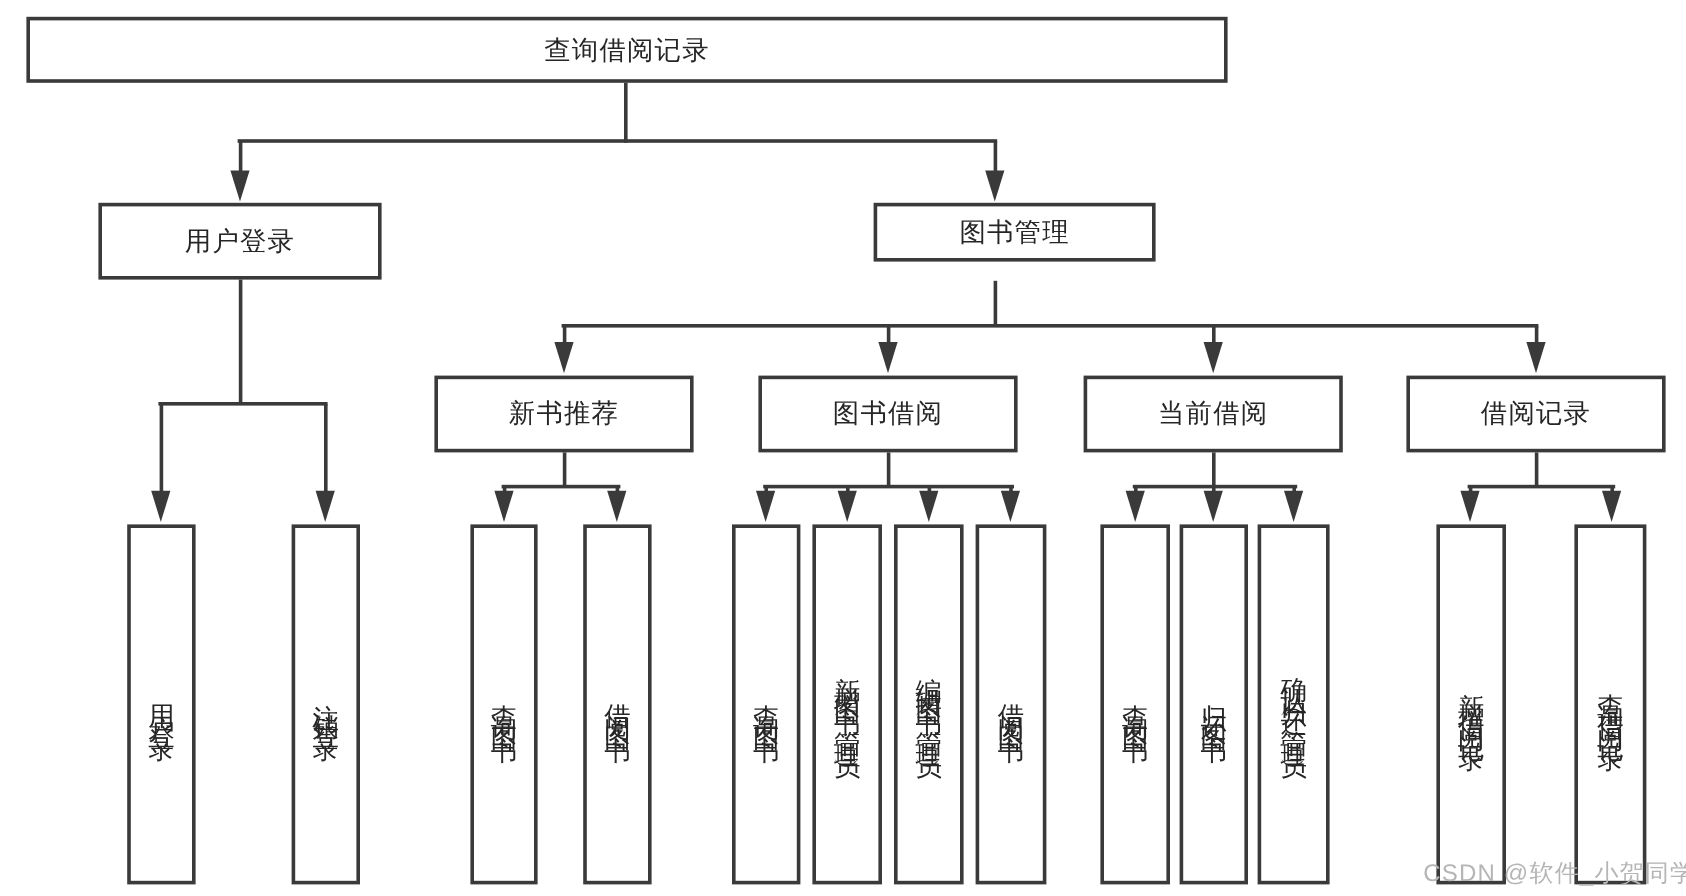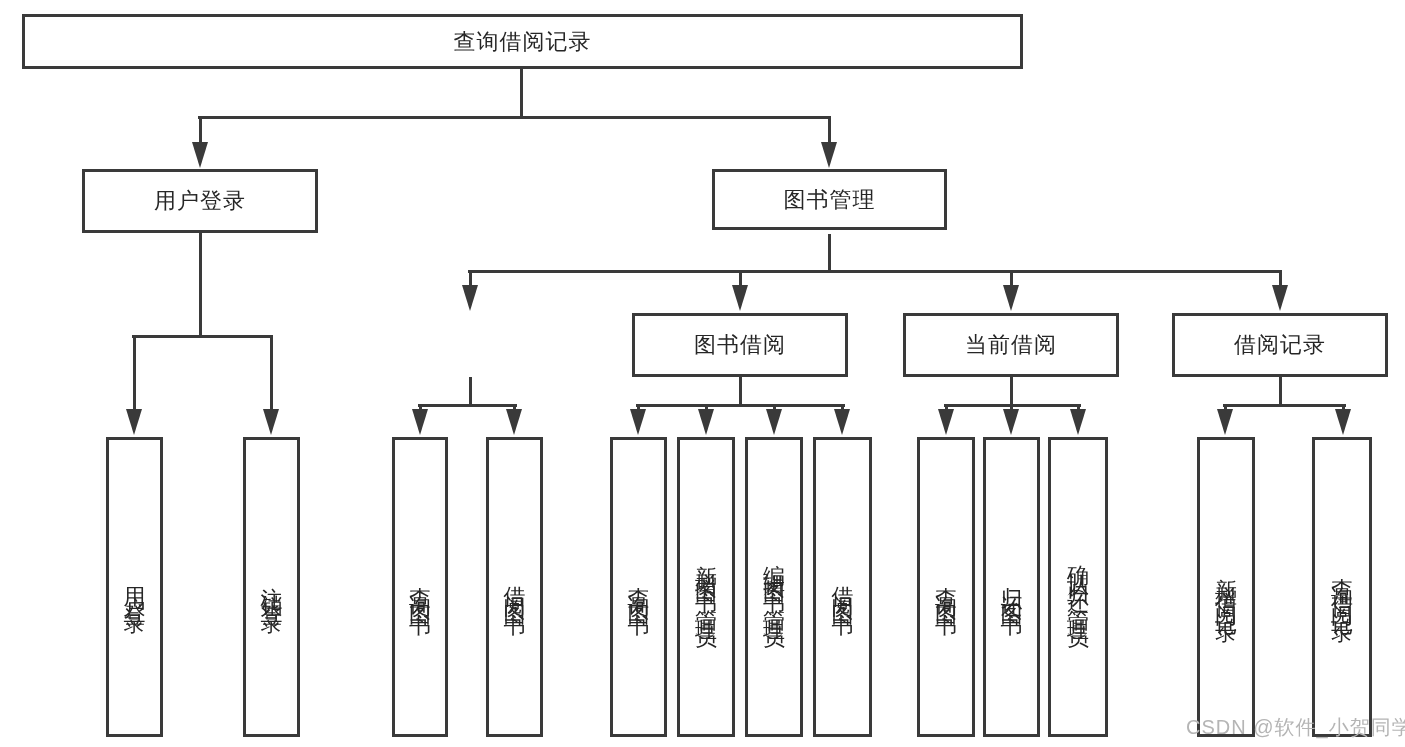--- a/index.html
+++ b/index.html
@@ -75,24 +75,27 @@
 
 <div class="canvas">
 
   <div class="box hbox" style="left:22px; top:14px; width:1001px; height:55px;">
     <span>查询借阅记录</span>
   </div>
 
   <div class="box hbox" style="left:82px; top:169px; width:236px; height:64px;">
     <span>用户登录</span>
   </div>
-  <div class="box hbox" style="left:712px; top:169px; width:235px; height:61px;">
+  <div class="box hbox" style="left:728px; top:169px; width:235px; height:49px;">
     <span>图书管理</span>
   </div>
 
+  <div class="box hbox" style="left:362px; top:313px; width:216px; height:64px;">
+    <span>新书推荐</span>
+  </div>
   <div class="box hbox" style="left:632px; top:313px; width:216px; height:64px;">
     <span>图书借阅</span>
   </div>
   <div class="box hbox" style="left:903px; top:313px; width:216px; height:64px;">
     <span>当前借阅</span>
   </div>
   <div class="box hbox" style="left:1172px; top:313px; width:216px; height:64px;">
     <span>借阅记录</span>
   </div>
 

